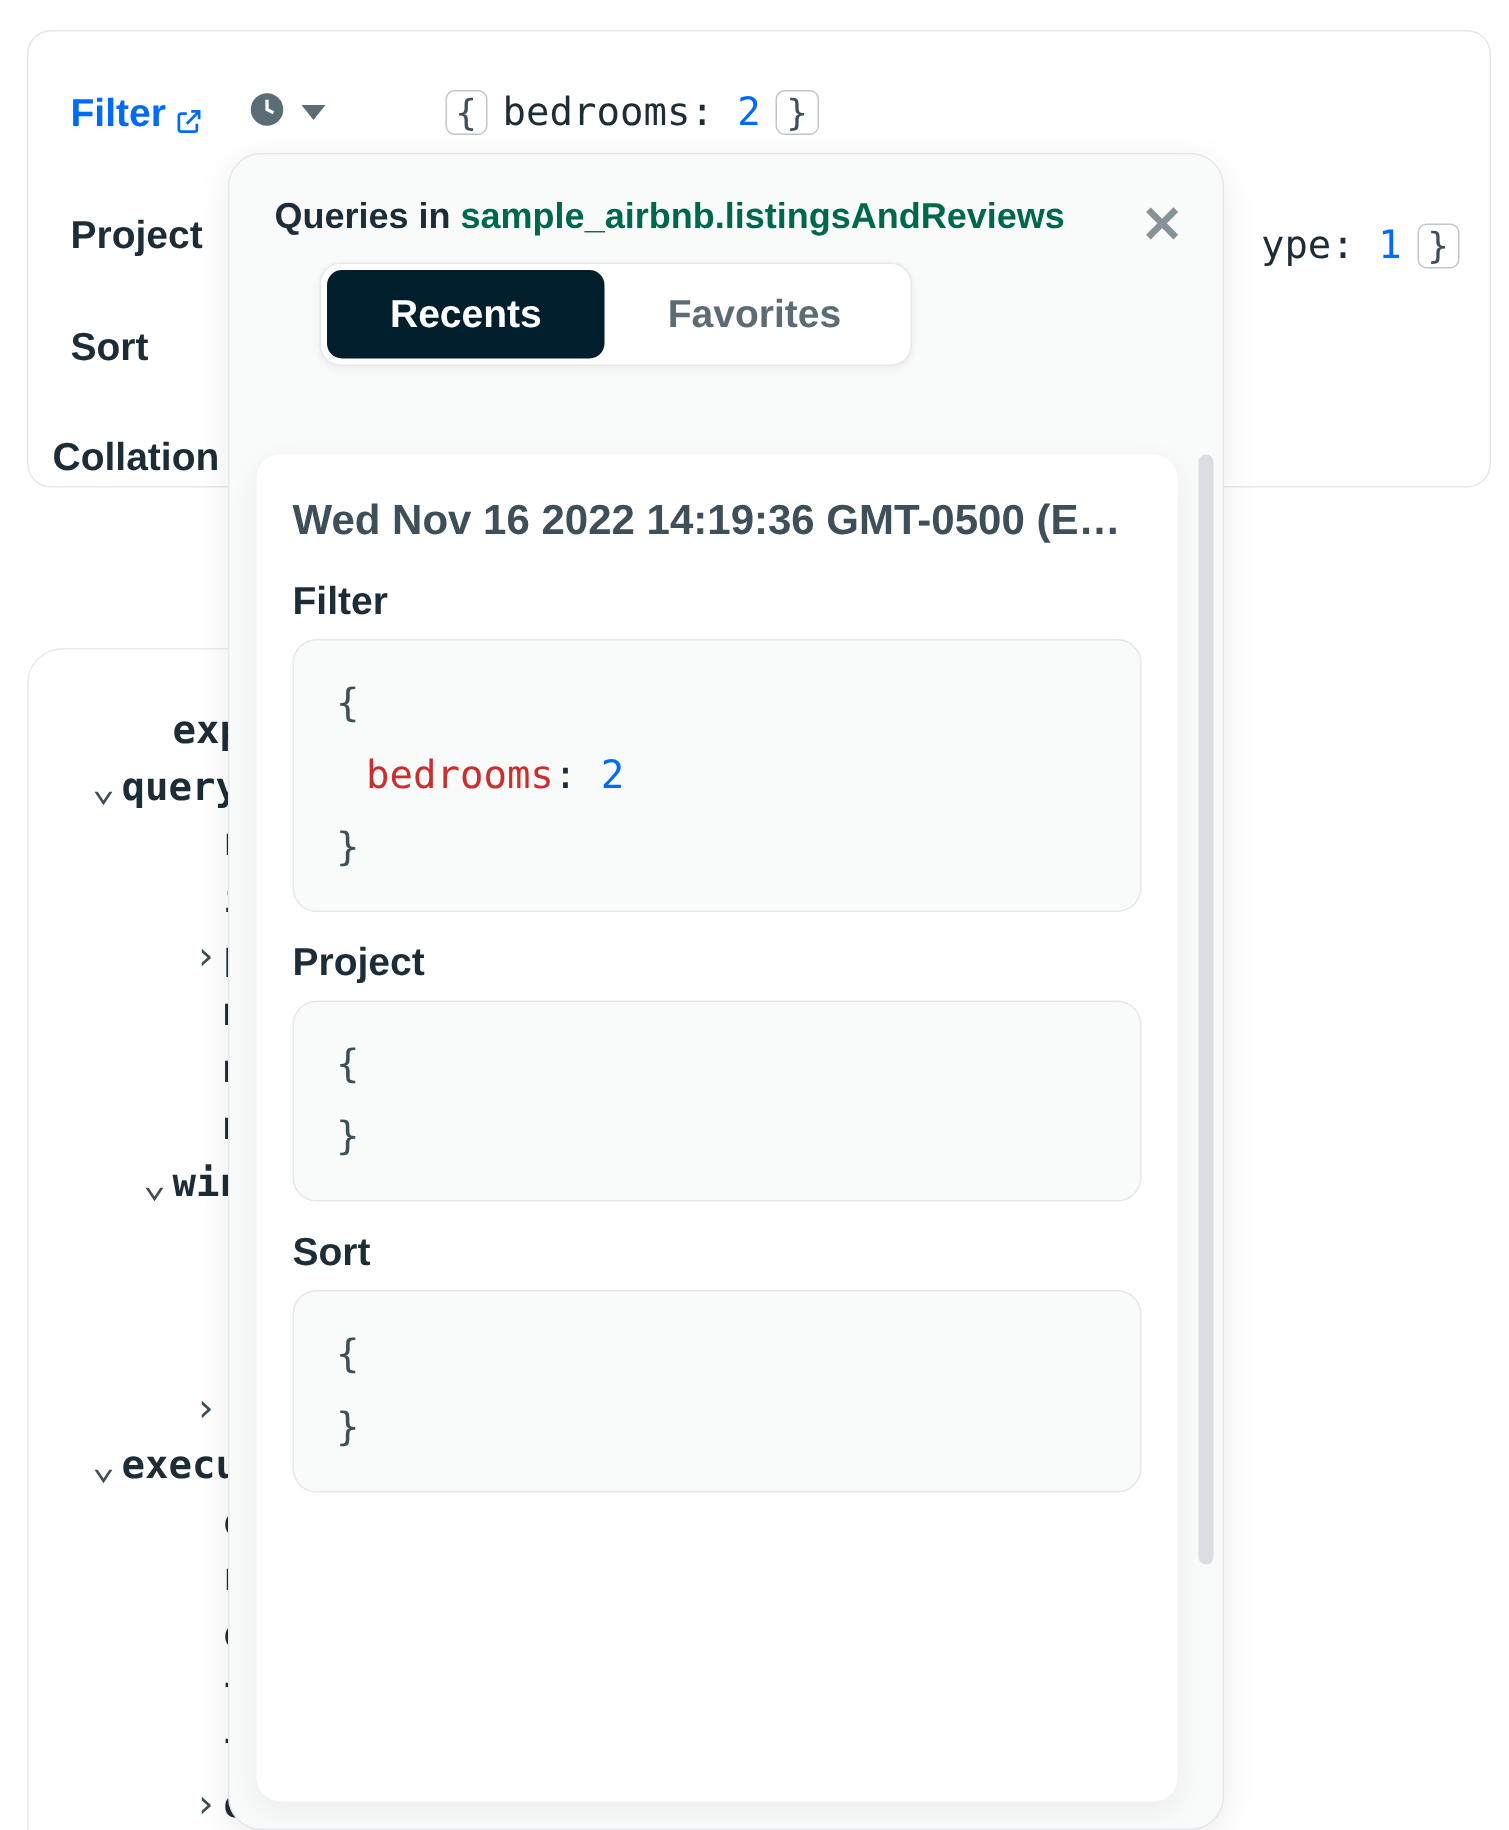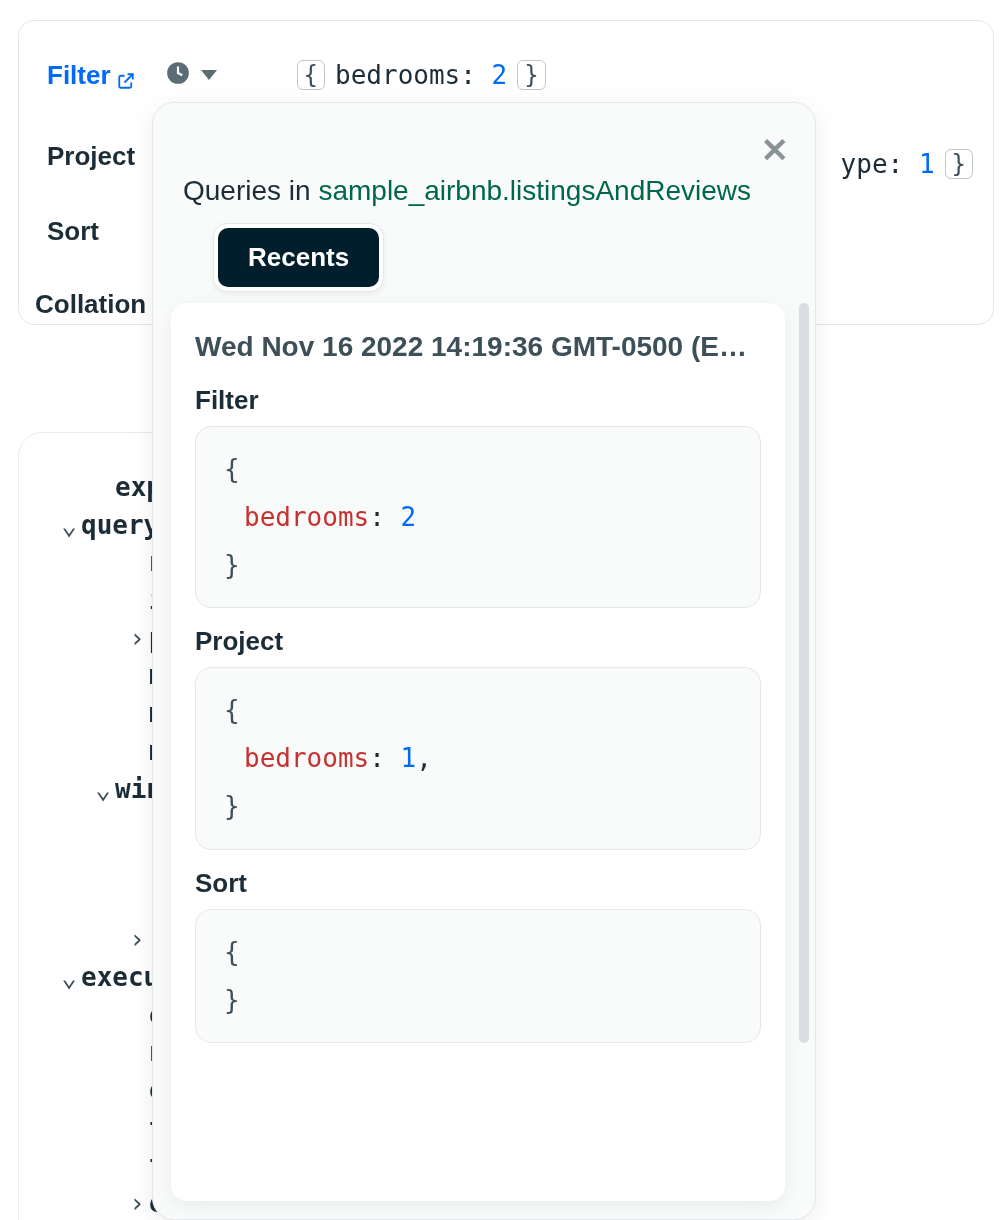--- a/index.html
+++ b/index.html
@@ -33,25 +33,25 @@
   .ind1 { padding-left:0; }
   .ind2 { padding-left:34px; }
   .ind3 { padding-left:68px; }
   .ind4 { padding-left:102px; }
   .chev { display:inline-block; width:20px; text-align:center; color:#3d4f58; font-weight:400; margin-right:2px;}
   .chev.none { visibility:hidden; }
 
   
   .popover { position:absolute; left:152px; top:102px; width:664px; height:1118px; background:#f9fbfa; border:1px solid #e5e7eb; border-radius:22px; box-shadow: 0 6px 24px rgba(0,0,0,0.08); overflow:hidden; }
   .pop-header { padding:28px 30px 10px 30px; }
-  .pop-title { font-size:28px; font-weight:400; color:#1c2d38;margin-top:44px; }
+  .pop-title { font-size:24px; font-weight:700; color:#1c2d38; }
   .pop-title .ns { color:#00684a; }
   .close-x { position:absolute; right:26px; top:30px; color:#889397; font-size:34px; line-height:1; font-weight:700; cursor:pointer; }
   .tabbar { margin:16px 30px 0 30px; display:inline-flex; background:#fff; border:1px solid #e5e7eb; border-radius:14px; padding:4px; box-shadow: 0 2px 6px rgba(0,0,0,0.06); }
-  .tab { padding:14px 30px; font-size:26px; font-weight:600; border-radius:10px; color:#5c6c75; }
+  .tab { padding:14px 42px; font-size:26px; font-weight:600; border-radius:10px; color:#5c6c75; }
   .tab.active { background:#001e2b; color:#fff; }
 
   .card { position:absolute; left:18px; right:30px; top:200px; bottom:18px; background:#fff; border-radius:16px; box-shadow: 0 6px 20px rgba(0,0,0,0.06); padding:28px 24px 24px 24px; overflow:auto; }
   .card-title { font-size:28px; font-weight:700; color:#3d4f58; margin-bottom:22px; white-space:nowrap; overflow:hidden; text-overflow:ellipsis; }
   .sect-label { font-size:26px; font-weight:700; margin:18px 0 10px 0; }
   .code-box { background:#f9fbfa; border:1px solid #e5e7eb; border-radius:16px; padding:18px 28px; font-family:"SFMono-Regular",Menlo,Consolas,monospace; font-size:26px; line-height:1.85; }
   .code-box .brace2 { color:#3d4f58; }
   .code-box .key { color:#c83030; }
   .code-box .num { color:#016bf8; }
   .code-box .punc { color:#1c2d38; }
@@ -127,37 +127,37 @@
   </div>
 
 <div class="popover">
   <span class="close-x">✕</span>
   <div class="pop-header">
     <div class="pop-title">
       <span>Queries in </span><span class="ns">sample_airbnb.listingsAndReviews</span>
     </div>
     <div class="tabbar">
       <div class="tab active">Recents</div>
+      <div class="tab">Favorites</div>
     </div>
   </div>
 
   <div class="card">
     <div class="card-title">Wed Nov 16 2022 14:19:36 GMT-0500 (Eas…</div>
 
     <div class="sect-label">Filter</div>
     <div class="code-box" id="box-filter">
         <div><span class="brace2">{</span></div>
         <div class="code-line"><span class="key">bedrooms</span><span class="punc">: </span><span class="num">2</span></div>
         <div><span class="brace2">}</span></div>
       </div>
 
     <div class="sect-label">Project</div>
     <div class="code-box" id="box-project">
         <div><span class="brace2">{</span></div>
-        <div class="code-line"><span class="key">bedrooms</span><span class="punc">: </span><span class="num">1</span><span class="punc">,</span></div>
         <div><span class="brace2">}</span></div>
       </div>
 
     <div class="sect-label">Sort</div>
     <div class="code-box" id="box-sort">
         <div><span class="brace2">{</span></div>
         <div><span class="brace2">}</span></div>
       </div>
   </div>
   <div class="scroll-thumb"></div>

